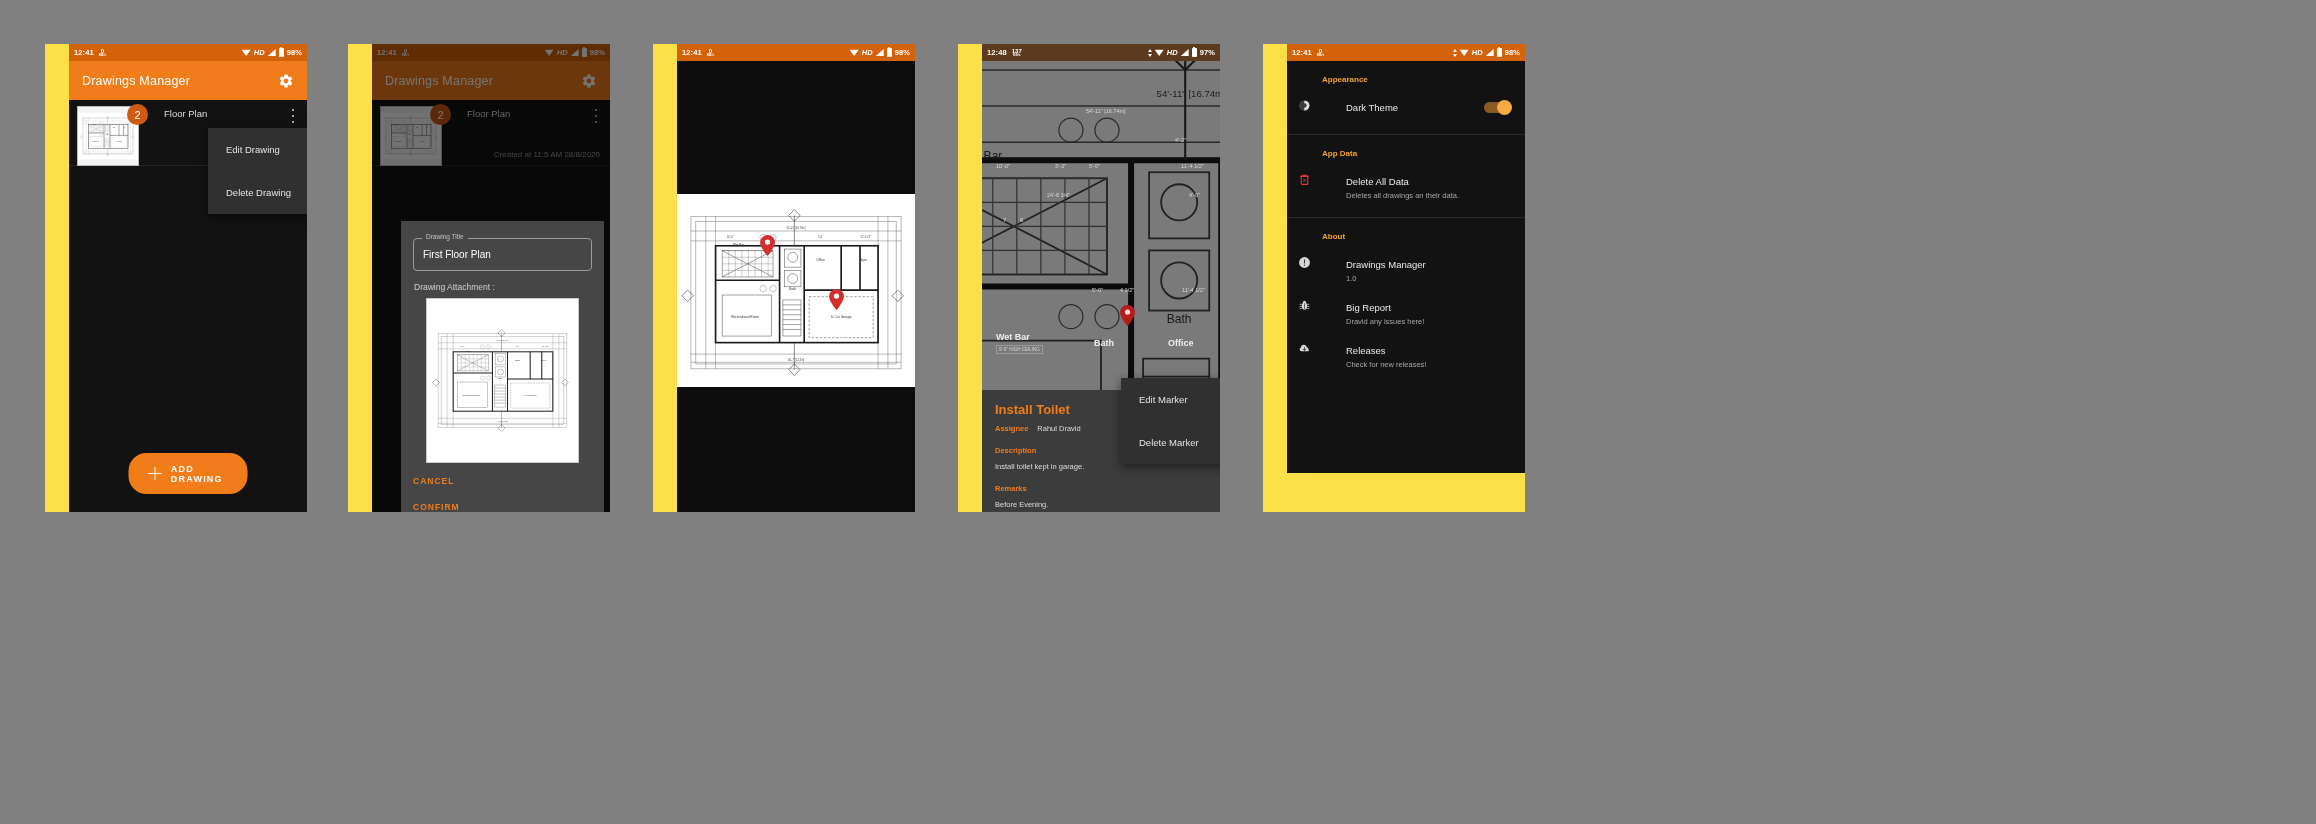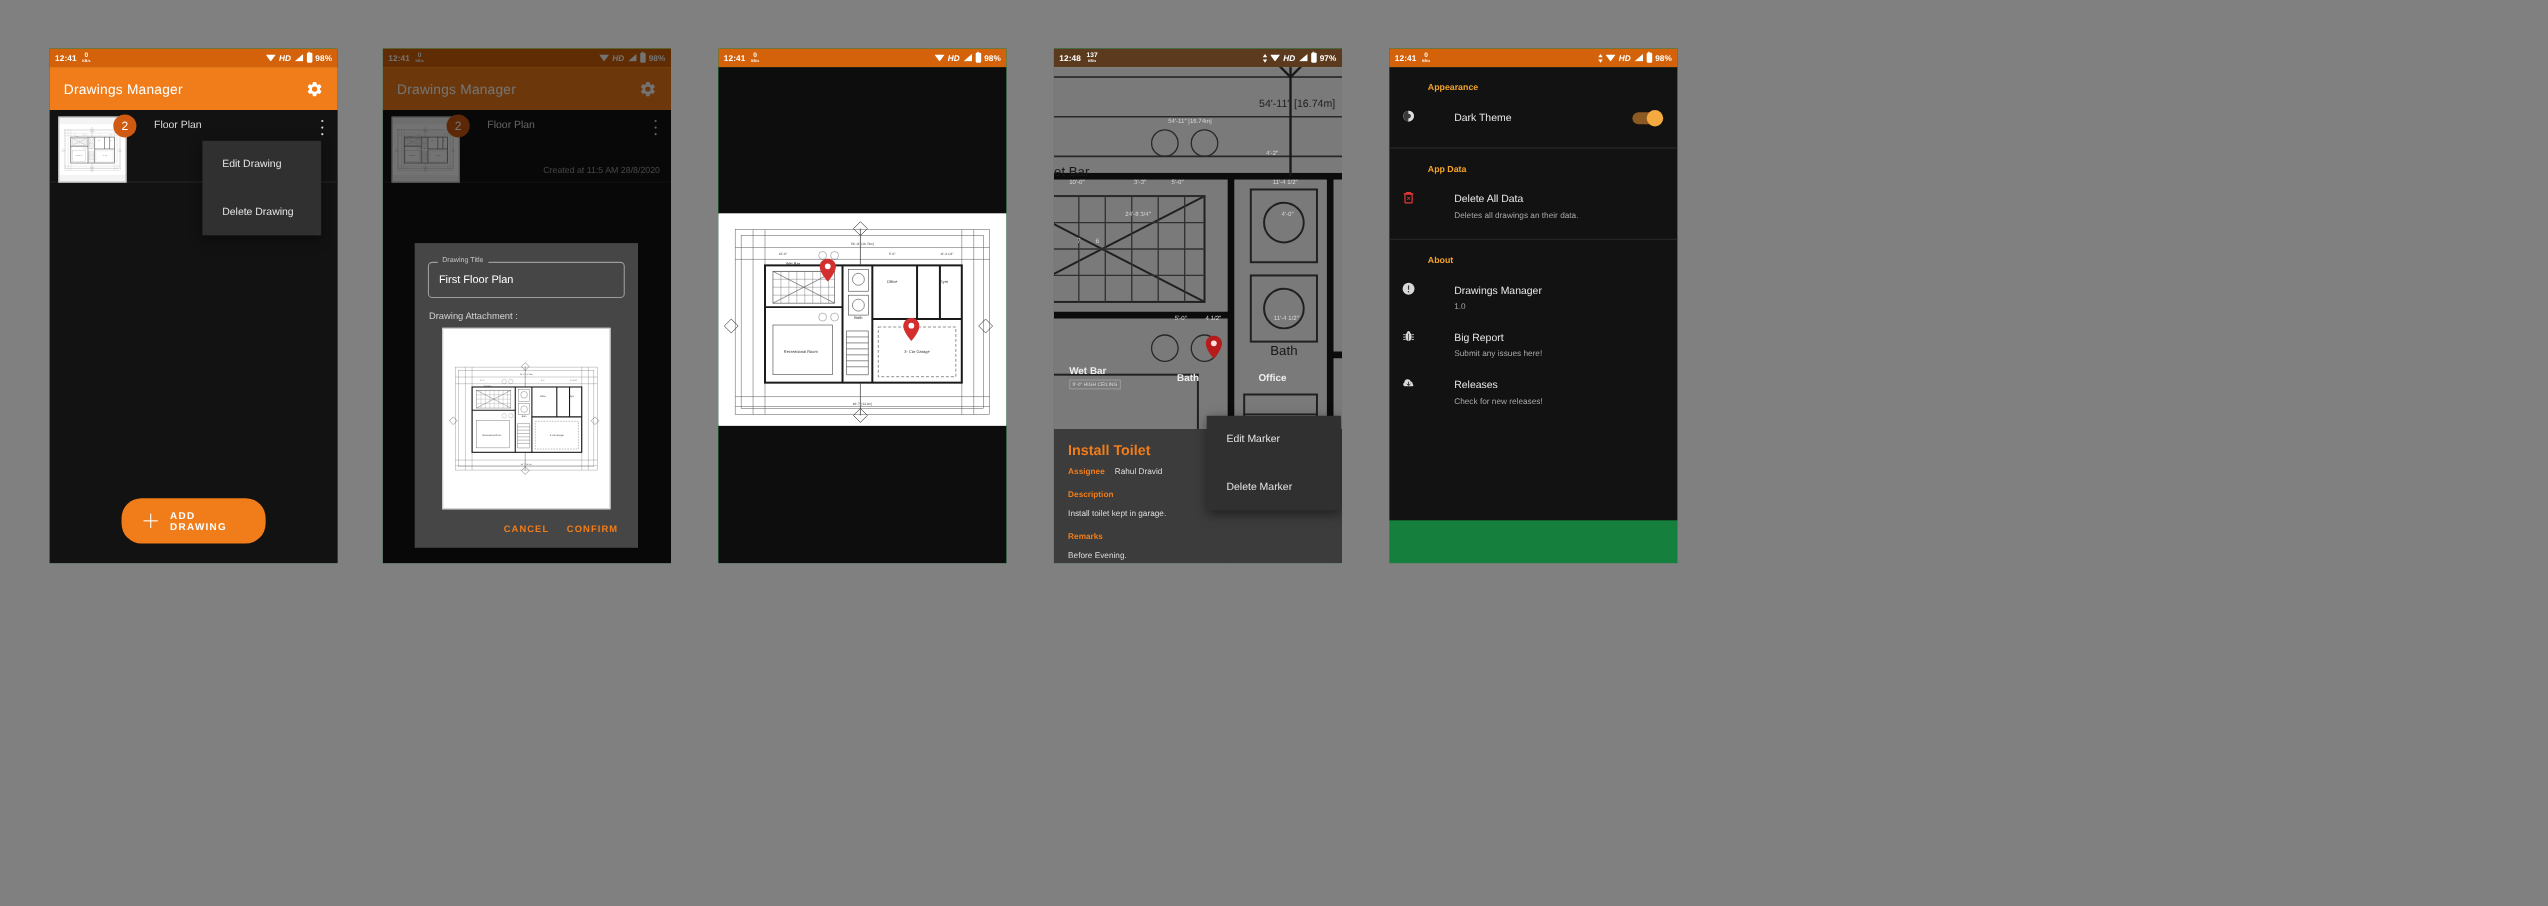--- a/index.html
+++ b/index.html
@@ -10,22 +10,23 @@
     overflow: hidden;
   }
   .stage { position: relative; width: 2316px; height: 824px; }
 
   
   .phone {
     position: absolute;
     top: 44px;
     width: 262px;
     height: 468px;
-    background: #15803d;
+    background: #fde047;
     overflow: hidden;
+    padding-left: 24px;
   }
   #phone1 { left: 45px; }
   #phone2 { left: 348px; }
   #phone3 { left: 653px; }
   #phone4 { left: 958px; }
   #phone5 { left: 1263px; }
 
   
   .statusbar {
     height: 17px;
@@ -230,20 +231,21 @@
     height: 165px;
     margin: 0 auto;
     background: #fff;
     border: 1px solid #c9c9c9;
     overflow: hidden;
     position: relative;
   }
   .dialog-actions {
     display: flex; justify-content: flex-end; gap: 16px;
     padding: 13px 6px 6px 0;
+    flex-direction: column;
   }
   .dialog-actions .btn {
     color: #f07d1a;
     font-size: 8.5px;
     font-weight: bold;
     letter-spacing: 1px;
   }
 
   
   .plan-viewer {
@@ -751,21 +753,21 @@
                 <rect x="17" y="9" width="4" height="1.4"></rect>
                 <rect x="3" y="13" width="4" height="1.4"></rect>
                 <rect x="17" y="13" width="4" height="1.4"></rect>
                 <rect x="3" y="17" width="4" height="1.4"></rect>
                 <rect x="17" y="17" width="4" height="1.4"></rect>
                 <rect x="11.3" y="8" width="1.4" height="11" fill="#3a3a3a"></rect>
               </svg>
           </span>
           <span class="stxt">
             <span class="sname">Big Report</span>
-            <div class="ssub">Submit any issues here!</div>
+            <div class="ssub">Dravid any issues here!</div>
           </span>
         </div>
 
         <div class="srow">
           <span class="sicon">
             <svg viewBox="0 0 24 24" width="13" height="13" fill="#d8d8d8">
                 <path d="M19 13a4 4 0 00-3.2-3.9A5.5 5.5 0 005 10.5 3.5 3.5 0 005.5 17H19a2.5 2.5 0 000-4z"></path>
                 <path d="M12 10v5M9.5 13.2L12 16l2.5-2.8" stroke="#3a3a3a" stroke-width="1.6" fill="none" stroke-linecap="round"></path>
               </svg>
           </span>

